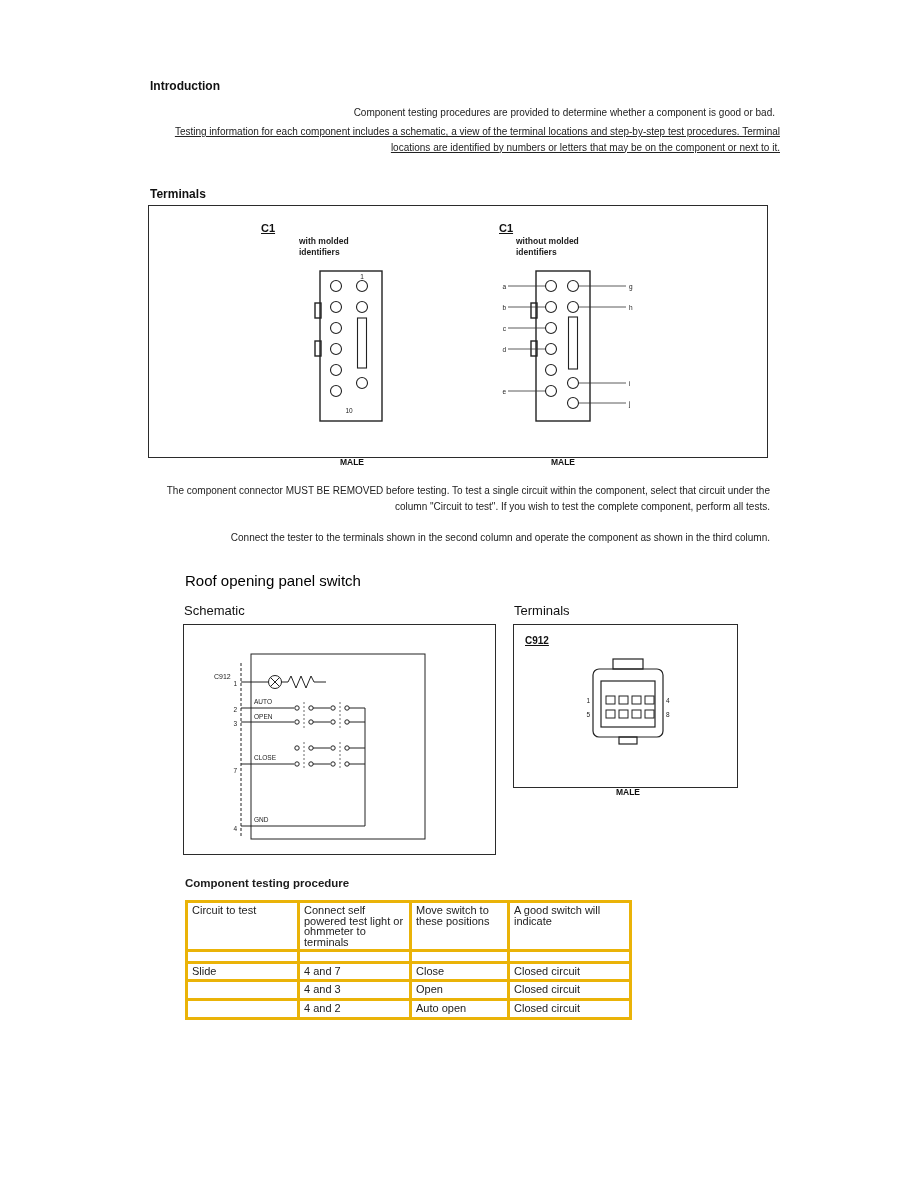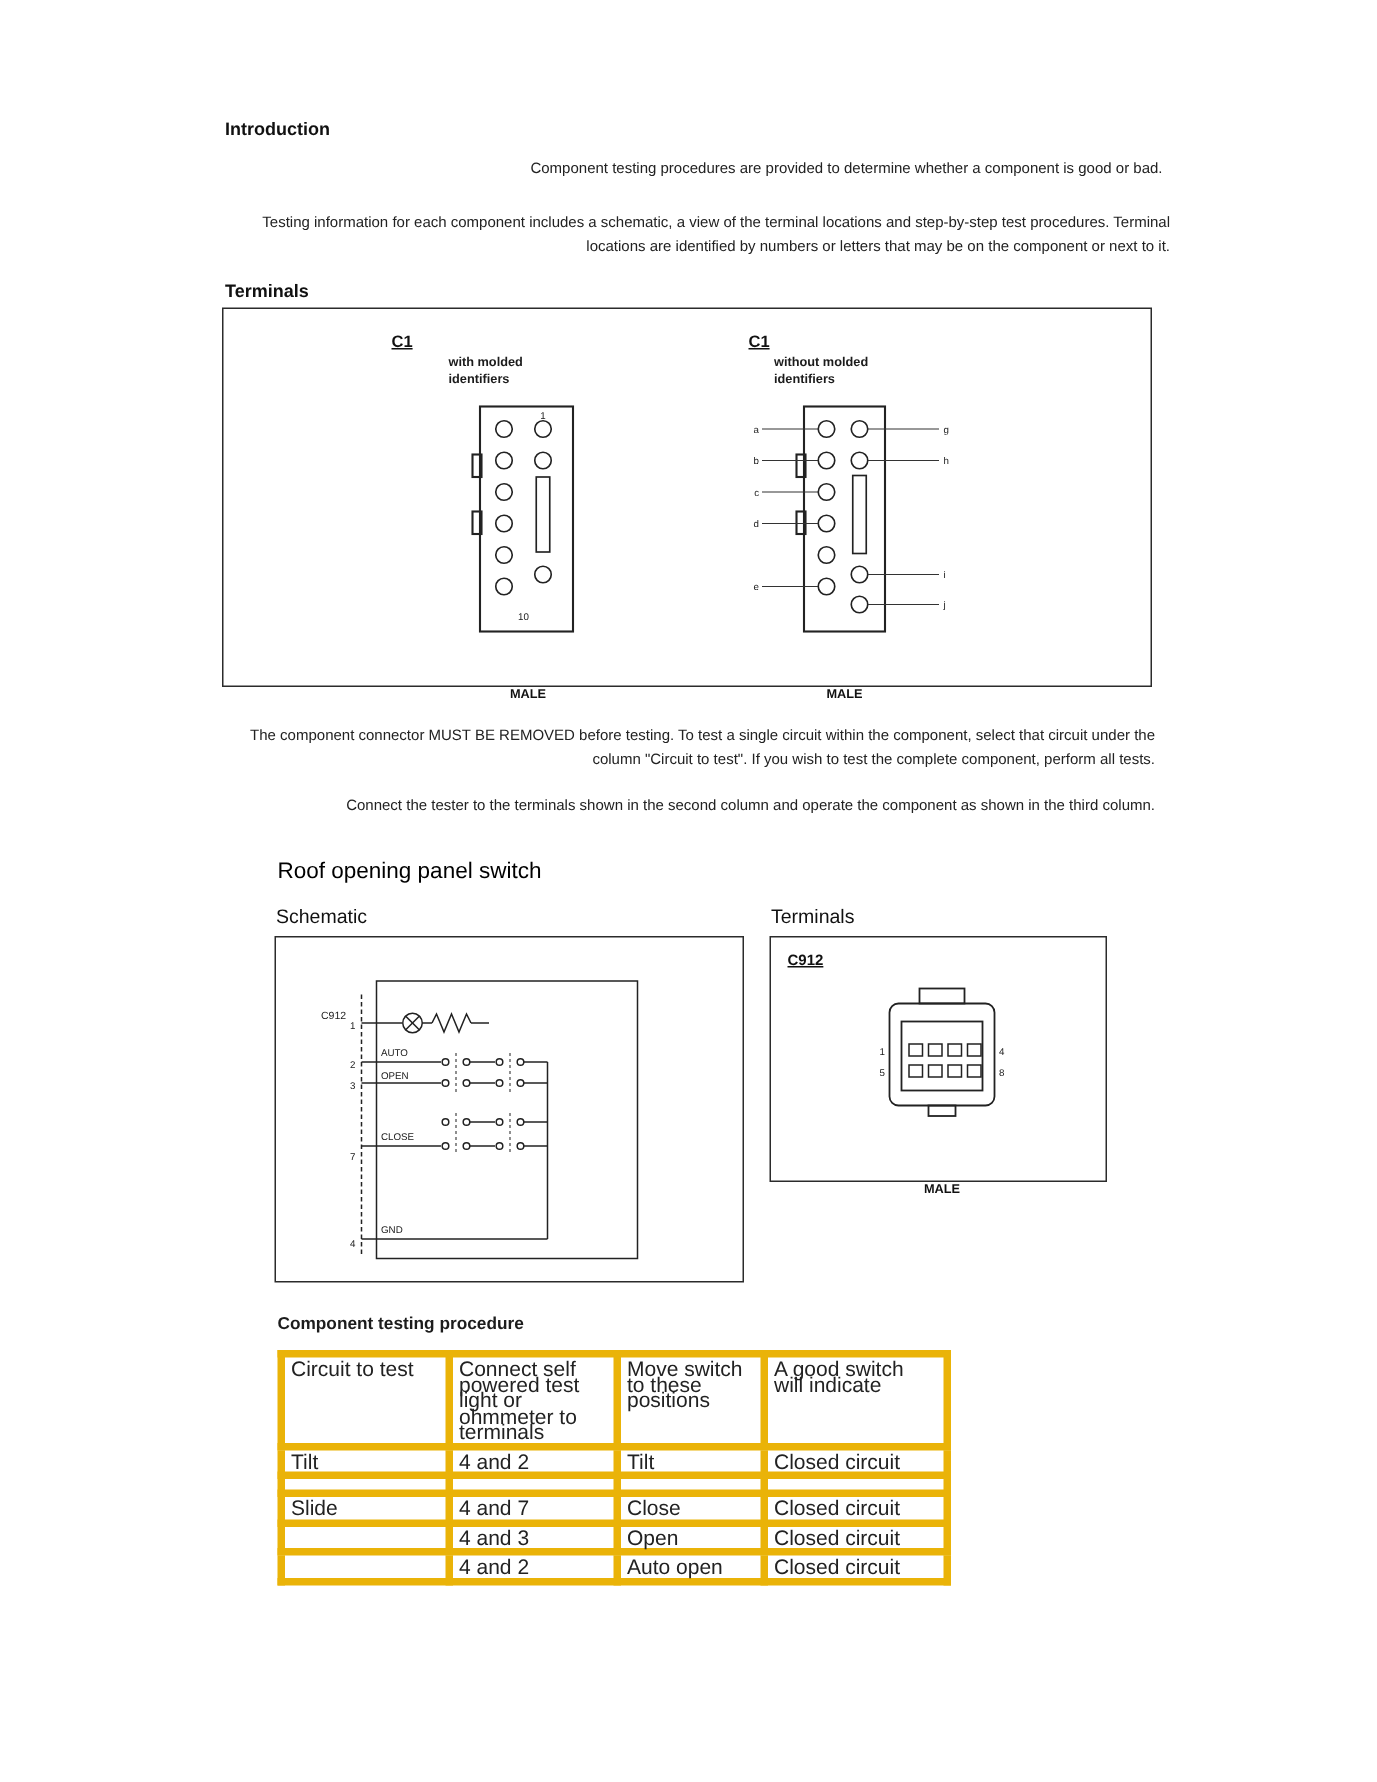--- a/index.html
+++ b/index.html
@@ -5,21 +5,21 @@
   * { margin:0; padding:0; box-sizing:border-box; }
   html, body { width:918px; height:1188px; background:#ffffff; }
   body { font-family:"Liberation Sans", sans-serif; color:#1c1c1c; position:relative; }
   .abs { position:absolute; }
 
   .h-bold { font-size:12px; font-weight:bold; color:#111; }
   .para { font-size:10px; line-height:15.5px; color:#222;text-align:right; }
 
   #intro-heading   { left:150px; top:79px; }
   #para1           { left:150px; top:105px; width:625px; }
-  #para2           { left:150px; top:141px; width:630px; }
+  #para2           { left:150px; top:124px; width:630px;text-decoration:underline; }
   #terminals-heading { left:150px; top:187px; }
 
   #c1-figure { left:148px; top:205px; width:620px; height:253px; border:1px solid #2b2b2b; }
   .conn-label { position:absolute; font-size:11px; font-weight:bold; text-decoration:underline; color:#111; }
   #c1-left-label  { left:112px; top:16px; }
   #c1-right-label { left:350px; top:16px; }
   .conn-caption { position:absolute; width:105px; text-align:left; font-size:8.5px; font-weight:bold; line-height:11px; color:#1c1c1c; }
   #c1-left-caption  { left:150px; top:30px; }
   #c1-right-caption { left:367px; top:30px; }
   #c1-left-svg  { position:absolute; left:165px; top:57px; }
@@ -38,21 +38,21 @@
 
   #schematic-box { left:183px; top:624px; width:313px; height:231px; border:1px solid #2b2b2b; }
   #terminals-box { left:513px; top:624px; width:225px; height:164px; border:1px solid #2b2b2b; }
   #c912-term-label { position:absolute; left:11px; top:10px; font-size:10px; font-weight:bold; text-decoration:underline; color:#111; }
   #male-912 { left:79px; top:137px; width:70px; }
 
   #proc-heading { left:185px; top:877px; font-size:11.5px; font-weight:bold; }
 
   #proc-table { position:absolute; left:185px; top:900px; border-collapse:collapse; table-layout:fixed; }
   #proc-table th, #proc-table td {
-    border:5px solid #eab308; font-size:14px; font-weight:normal; text-align:left;
+    border:3px solid #eab308; font-size:11px; font-weight:normal; text-align:left;
     vertical-align:top; padding:2px 4px; line-height:10.5px; color:#222;
   }
   #proc-table thead tr { height:33px; }
   tr.row-h17 { height:17px; }
   tr.row-h12 { height:12px; }
   tr.row-h19 { height:19px; }
 
   svg text { font-family:"Liberation Sans", sans-serif; fill:#1a1a1a; }
 </style>
 </head>
@@ -255,26 +255,20 @@
   </colgroup>
   <thead>
     <tr>
       <th>Circuit to test</th>
       <th>Connect self powered test light or ohmmeter to terminals</th>
       <th>Move switch to these positions</th>
       <th>A good switch will indicate</th>
     </tr>
   </thead>
   <tbody>
-    <tr class="row-h17">
-      <td>Tilt</td>
-      <td>4 and 2</td>
-      <td>Tilt</td>
-      <td>Closed circuit</td>
-    </tr>
     <tr class="row-h12">
       <td></td>
       <td></td>
       <td></td>
       <td></td>
     </tr>
     <tr class="row-h17">
       <td>Slide</td>
       <td>4 and 7</td>
       <td>Close</td>

